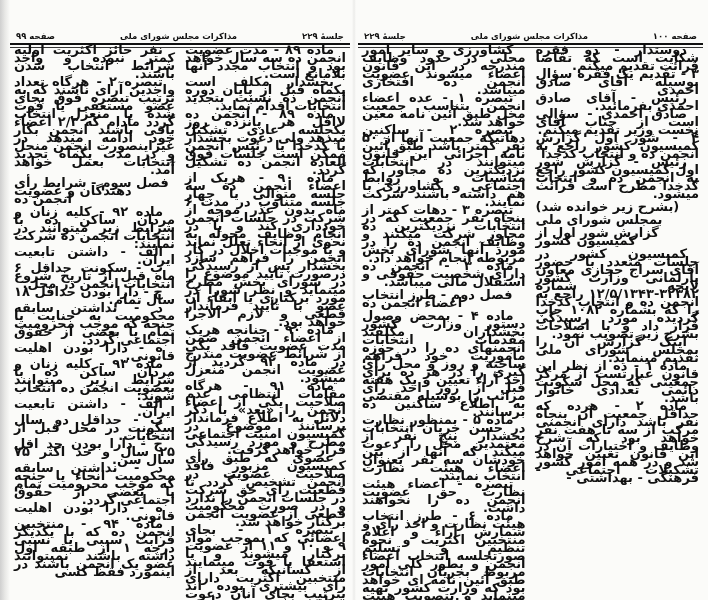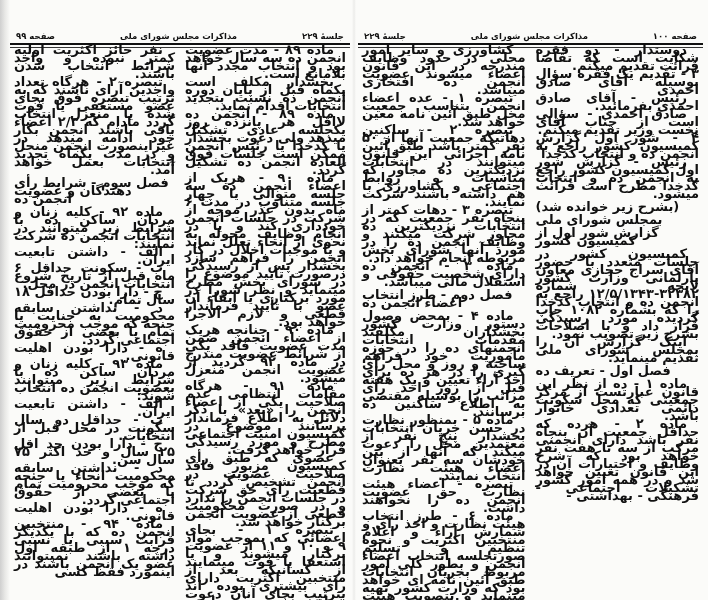--- a/index.html
+++ b/index.html
@@ -108,21 +108,20 @@
         <p class="heavy">۳ - تقدیم یک فقره سؤال بوسیله آقای صادق احمدی</p>
         <p class="indent">رئیس - آقای صادق احمدی بفرمائید.</p>
         <p class="indent">صادق احمدی - سؤالی است از جناب آقای نخست وزیر تقدیم میکنم.</p>
         <p class="heavy">۴ - شور اول گزارش کمیسیون کشور راجع به انجمن ده و انتخاب کدخدا</p>
         <p class="indent">رئیس - گزارش شور اول کمیسیون کشور راجع به انجمن ده و انتخاب کدخدا مطرح است قرائت میشود.</p>
         <p class="center">(بشرح زیر خوانده شد)</p>
         <p class="center">بمجلس شورای ملی</p>
         <p class="center">گزارش شور اول از کمیسیون کشور</p>
         <p class="indent">کمیسیون کشور در جلسات متعدد با حضور آقای سراج حجازی معاون پارلمانی وزارت کشور لایحه شماره ۳۲۳۸۲-۱۲/۵/۱۳۴۳ راجع به انجمن ده و انتخاب کدخدا را که بشماره ۱۰۸۲ چاپ گردیده مورد رسیدگی قرار داد و با اصلاحات بشرح زیر تصویب نمود.</p>
         <p class="indent">اینک گزارش آن را بمجلس شورای ملی تقدیم مینماید.</p>
-        <p class="center">فصل اول - تعریف ده</p>
         <p class="indent">ماده ۱ - ده از نظر این قانون عبارتست از مرکز جمعیتی که محل سکونت دائمی تعدادی خانوار باشد.</p>
         <p class="indent">ماده ۲ - هرده که حداقل جمعیت آن بنجاه نفر باشد دارای انجمنی مرکب از سه تا هفت نفر خواهد بود که شرح وظایف و اختیارات آن در این قانون تعیین خواهد شد و در همه امور کشور تشکیلات اجتماعی - فرهنگی - بهداشتی -</p>
       </div>
     <div class="col">
         <p class="indent">کشاورزی و سایر امور محلی در حدود وظایف مندرجه در این قانون اعضاء میشوند عضویت انجمن ده افتخاری میباشد.</p>
         <p class="indent">تبصره ۱ - عده اعضاء انجمن بتناسب جمعیت محل طبق آئین نامه معین خواهد شد.</p>
         <p class="indent">تبصره ۲ - ساکنین دهاتیکه جمعیت آنها از ۵۰ نفر کمتر باشد طبق آئین نامه اجرائی این قانون میتوانند در انتخابات نزدیکترین ده مجاور که مناسبات و روابط اجتماعی و کشاورزی با هم داشته باشند شرکت نمایند.</p>
         <p class="indent">تبصره ۳ - دهات کمتر از پنجاه نفر جمعیت که در انتخابات نزدیکترین ده مجاور شرکت میکنند و وظایف انجمن ده را در مورد آنها شورای بخش مربوطه انجام خواهد داد.</p>
         <p class="indent">ماده ۳ - انجمن ده دارای شخصیت حقوقی و استقلال مالی میباشد.</p>
         <p class="center">فصل دوم - طرز انتخاب اعضاء انجمن ده</p>

